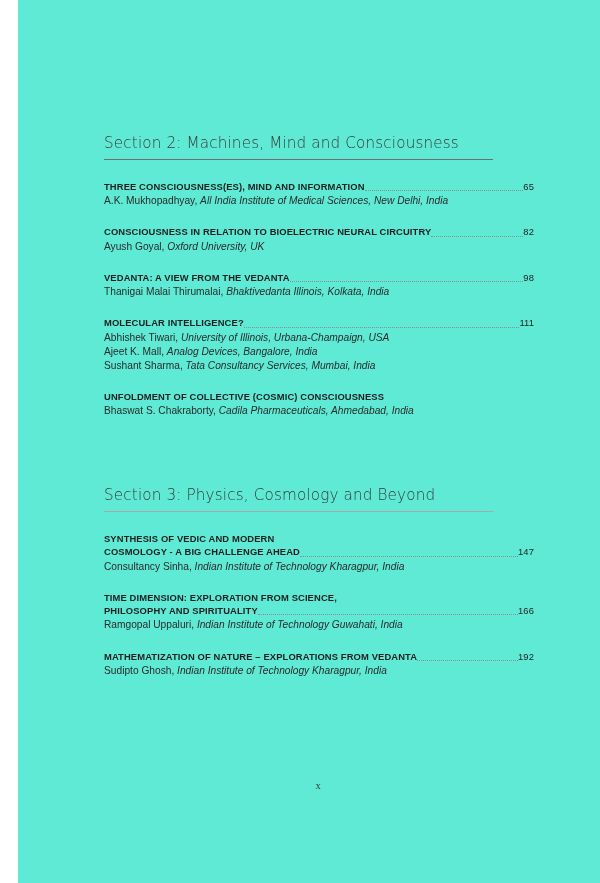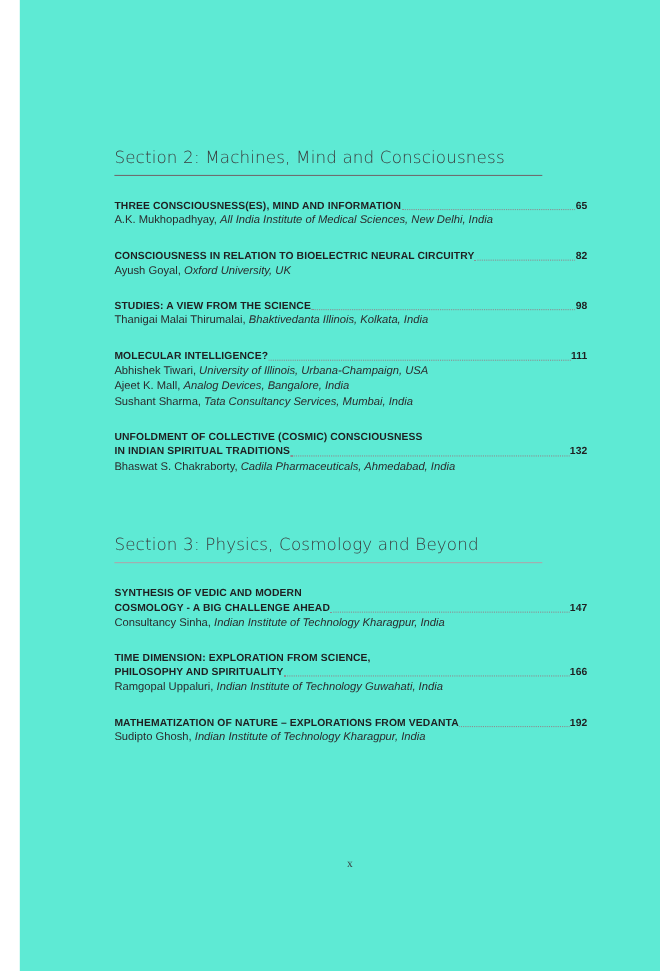--- a/index.html
+++ b/index.html
@@ -74,21 +74,21 @@
   .title-line .leader::after {
     content: "";
     position: absolute;
     left: 0; right: 0;
     bottom: 2px;
     border-bottom: 1px dotted #8d8d90;
   }
   .title-line .pnum {
     flex: 0 0 auto;
     text-align: right;
-    font-weight: bold;
+    font-weight: normal;
     color: #1f1f21;
   }
 
   
   .title-plain {
     font-weight: bold;
     font-size: 9.4px;
     letter-spacing: 0.12px;
     color: #1f1f21;
     line-height: 1.42;
@@ -145,21 +145,21 @@
             <span class="ttext">CONSCIOUSNESS IN RELATION TO BIOELECTRIC NEURAL CIRCUITRY</span>
             <span class="leader"></span>
             <span class="pnum">82</span>
           </div>
           <div class="authors">
             <span class="author-line"><span>Ayush Goyal, </span><span class="aff">Oxford University, UK</span></span>
           </div>
         </div>
         <div class="entry">
           <div class="title-line">
-            <span class="ttext">STUDIES: A VIEW FROM THE SCIENCE</span>
+            <span class="ttext">VEDANTA: A VIEW FROM THE VEDANTA</span>
             <span class="leader"></span>
             <span class="pnum">98</span>
           </div>
           <div class="authors">
             <span class="author-line"><span>Thanigai Malai Thirumalai, </span><span class="aff">Bhaktivedanta Illinois, Kolkata, India</span></span>
           </div>
         </div>
         <div class="entry">
           <div class="title-line">
             <span class="ttext">MOLECULAR INTELLIGENCE?</span>
@@ -167,25 +167,20 @@
             <span class="pnum">111</span>
           </div>
           <div class="authors">
             <span class="author-line"><span>Abhishek Tiwari, </span><span class="aff">University of Illinois, Urbana-Champaign, USA</span></span>
             <span class="author-line"><span>Ajeet K. Mall, </span><span class="aff">Analog Devices, Bangalore, India</span></span>
             <span class="author-line"><span>Sushant Sharma, </span><span class="aff">Tata Consultancy Services, Mumbai, India</span></span>
           </div>
         </div>
         <div class="entry">
           <div class="title-plain">UNFOLDMENT OF COLLECTIVE (COSMIC) CONSCIOUSNESS</div>
-          <div class="title-line">
-            <span class="ttext">IN INDIAN SPIRITUAL TRADITIONS </span>
-            <span class="leader"></span>
-            <span class="pnum">132</span>
-          </div>
           <div class="authors">
             <span class="author-line"><span>Bhaswat S. Chakraborty, </span><span class="aff">Cadila Pharmaceuticals, Ahmedabad, India</span></span>
           </div>
         </div>
       </div>
   </div>
 
   <div class="section-three">
     <div class="section-heading">Section 3: Physics, Cosmology and Beyond</div>
     <div class="section-rule light"></div>

